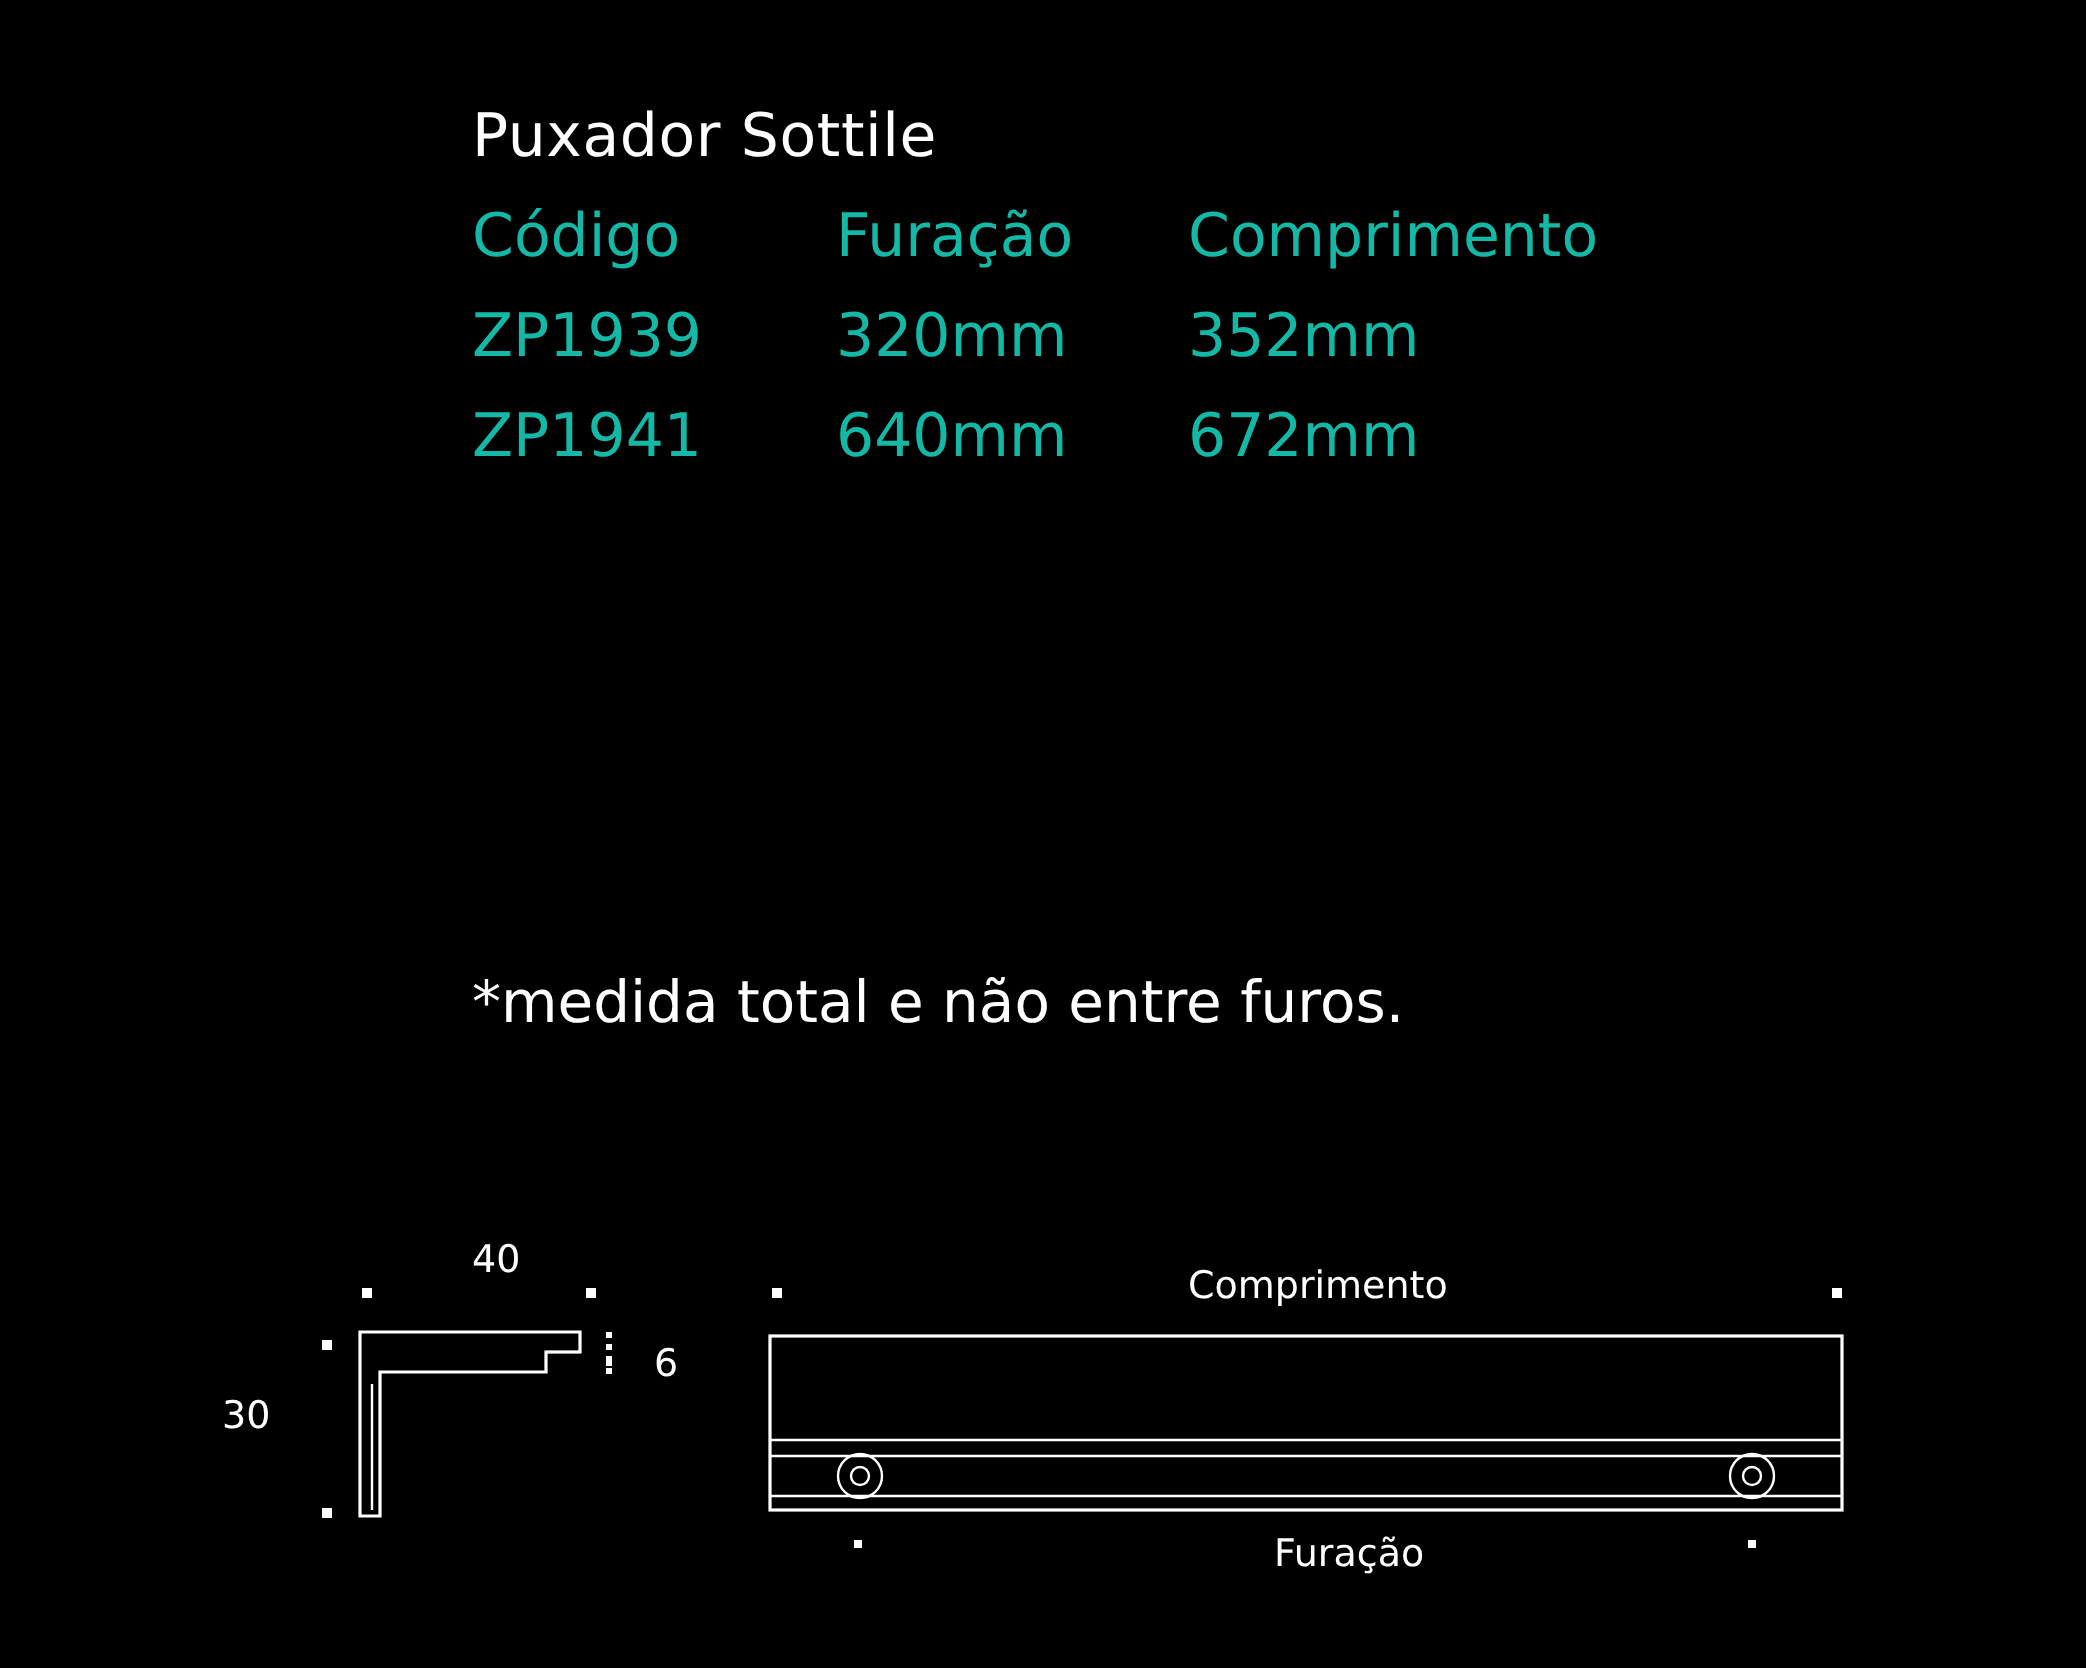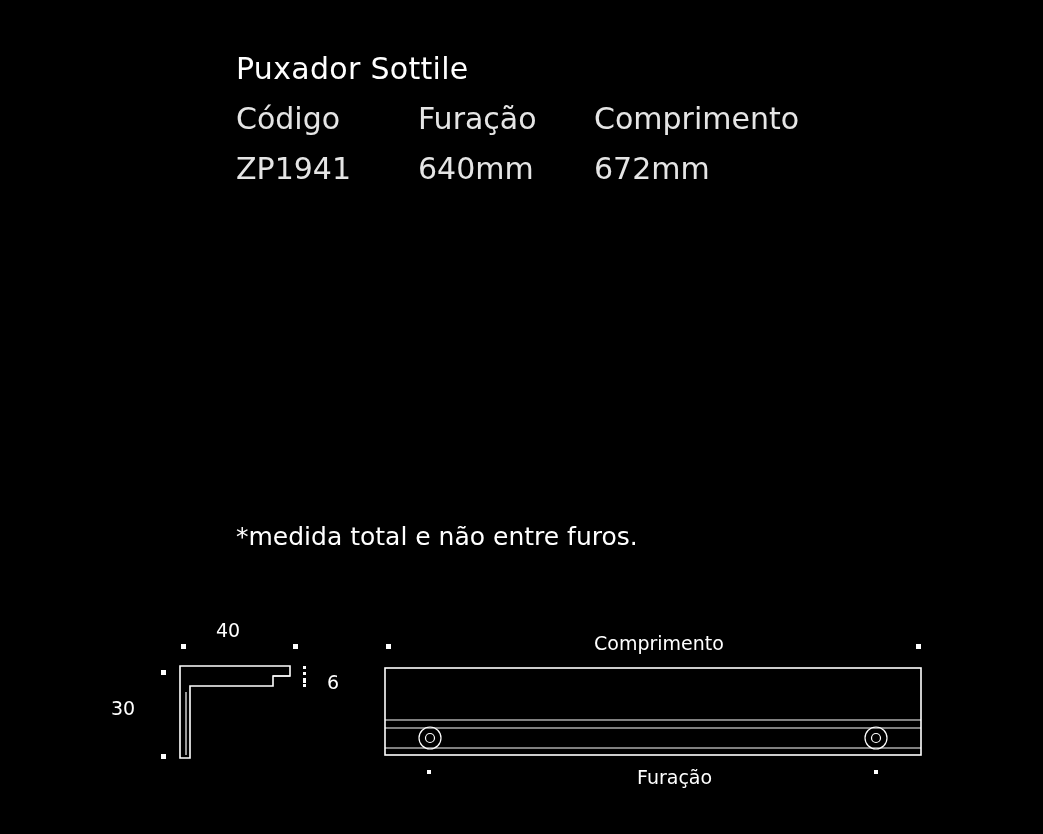--- a/index.html
+++ b/index.html
@@ -36,31 +36,31 @@
   .spec-table {
     border-collapse: collapse;
     table-layout: fixed;
   }
   .spec-table td {
     font-size: 30px;
     line-height: 50px;
     padding: 0;
     white-space: nowrap;
     vertical-align: top;
-    color: #e5e5e5;
+    color: #14b8a6;
   }
   .col-code { width: 182px; }
   .col-bore { width: 176px; }
   .col-len  { width: 300px; }
   .span2 { }
   .note {
     position: absolute;
     left: 236px;
-    top: 520px;
-    font-size: 25px;
+    top: 484px;
+    font-size: 29px;
     line-height: 34px;
     white-space: nowrap;
   }
 
   
   .drawing {
     position: absolute;
     left: 0;
     top: 600px;
     width: 1043px;
@@ -91,21 +91,21 @@
   }
   .vdots i {
     display: block;
     width: 3px;
     height: 3px;
     background: #ffffff;
     margin-bottom: 3px;
   }
 
   
-  .lbl-40     { left: 216px;  top: 620px; }
+  .lbl-40     { left: 236px;  top: 620px; }
   .lbl-6      { left: 327px;  top: 672px; }
   .lbl-30     { left: 111px;  top: 698px; }
   .lbl-comp   { left: 594px;  top: 633px; }
   .lbl-fur    { left: 637px;  top: 767px; }
 
   svg { display: block; }
   .outline {
     fill: none;
     stroke: #ffffff;
     stroke-width: 1.6;
@@ -132,20 +132,25 @@
       </colgroup>
       <thead>
         <tr>
           <td>Código</td>
           <td>Furação</td>
           <td>Comprimento</td>
         </tr>
       </thead>
       <tbody>
         <tr>
+          <td>ZP1939</td>
+          <td>320mm</td>
+          <td>352mm</td>
+        </tr>
+        <tr>
           <td>ZP1941</td>
           <td>640mm</td>
           <td>672mm</td>
         </tr>
       </tbody>
     </table>
   </div>
 
   <div class="note">*medida total e não entre furos.</div>
 

